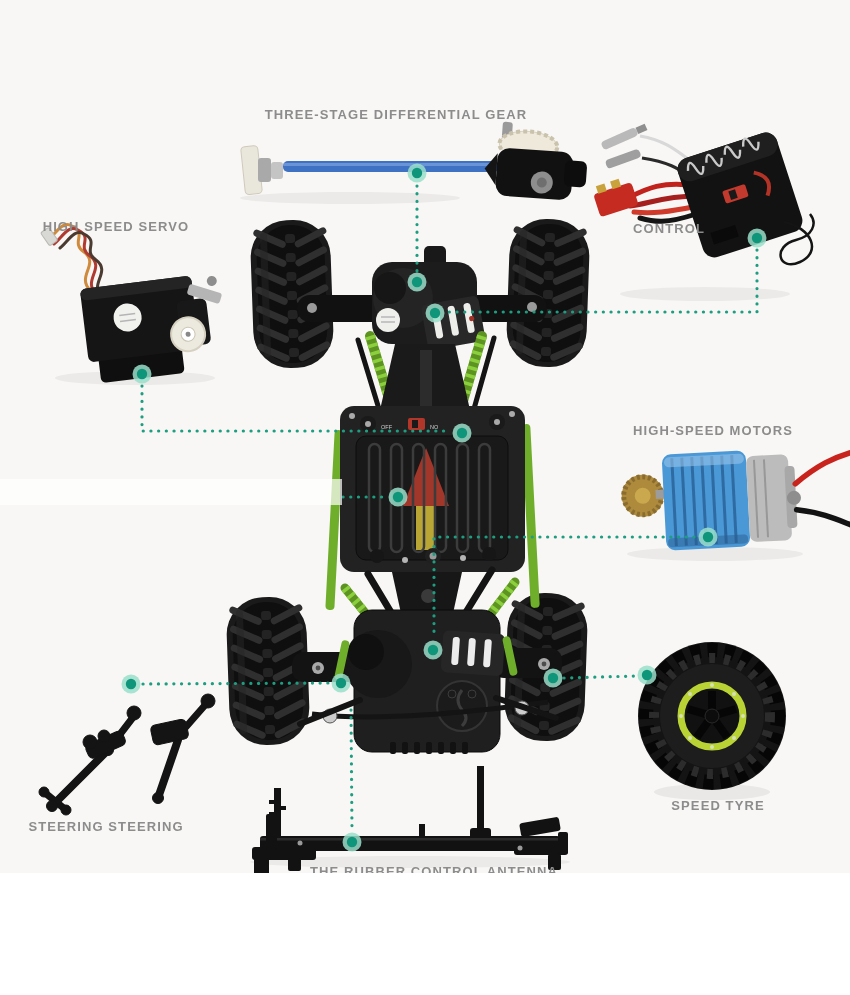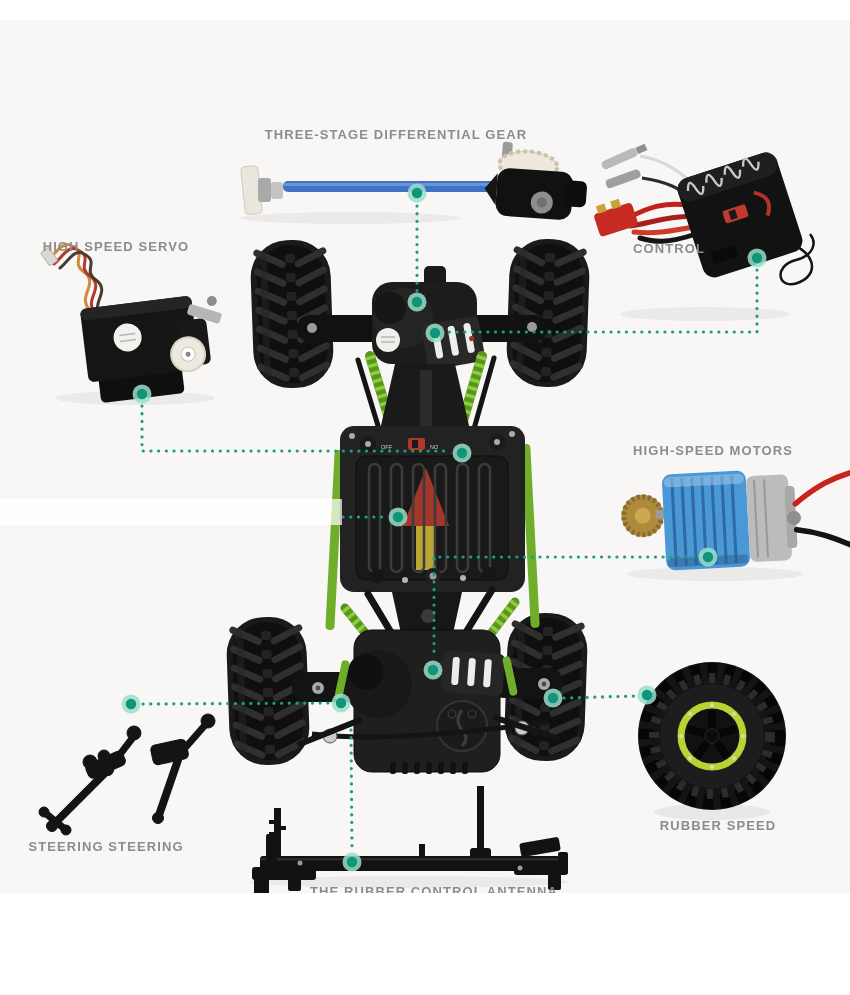--- a/index.html
+++ b/index.html
@@ -1,20 +1,19 @@
 <!DOCTYPE html>
 <html><head>
 <meta charset="utf-8">
 <style>
   html,body{margin:0;padding:0;background:#ffffff;}
   .stage{
     position:relative;width:850px;height:873px;overflow:hidden;
     background:#f8f7f5;
     font-family:"Liberation Sans", sans-serif;
-    margin-top:20px;
   }
   .white-bottom{position:absolute;left:0;top:898px;width:850px;height:97px;background:#ffffff;}
   .white-band{position:absolute;left:0;top:479px;width:342px;height:26px;background:rgba(255,255,255,.7);}
   .art{position:absolute;left:0;top:0;}
   .lbl{
     position:absolute;transform:translateX(-50%);
     font-weight:700;font-size:13px;letter-spacing:1.1px;
     color:#8c8c8c;white-space:nowrap;
   }
 </style>
@@ -393,16 +392,16 @@
 </svg>
 
 <div class="white-band"></div>
 <div class="white-bottom"></div>
 
 <div class="lbl" style="left:396px;top:107px;">THREE-STAGE DIFFERENTIAL GEAR</div>
 <div class="lbl" style="left:116px;top:219px;">HIGH SPEED SERVO</div>
 <div class="lbl" style="left:669px;top:221px;">CONTROL</div>
 <div class="lbl" style="left:713px;top:423px;text-align:right;">HIGH-SPEED MOTORS</div>
 <div class="lbl" style="left:106px;top:819px;">STEERING STEERING</div>
-<div class="lbl" style="left:718px;top:798px;">RUBBER SPEED</div>
+<div class="lbl" style="left:718px;top:798px;">SPEED TYRE</div>
 <div class="lbl" style="left:434px;top:864px;">THE RUBBER CONTROL ANTENNA</div>
 
 </div>
 
 </body></html>

